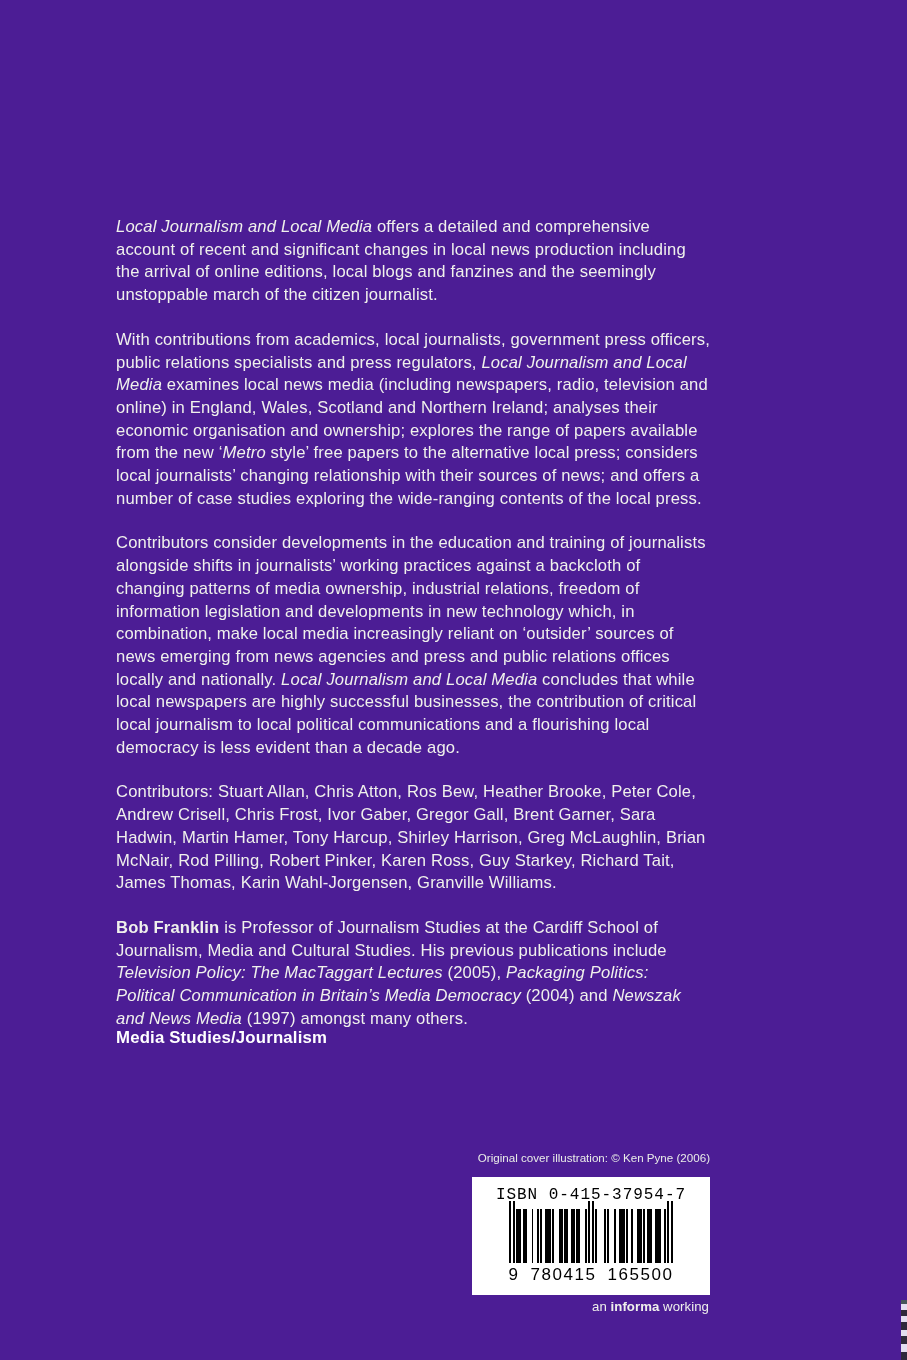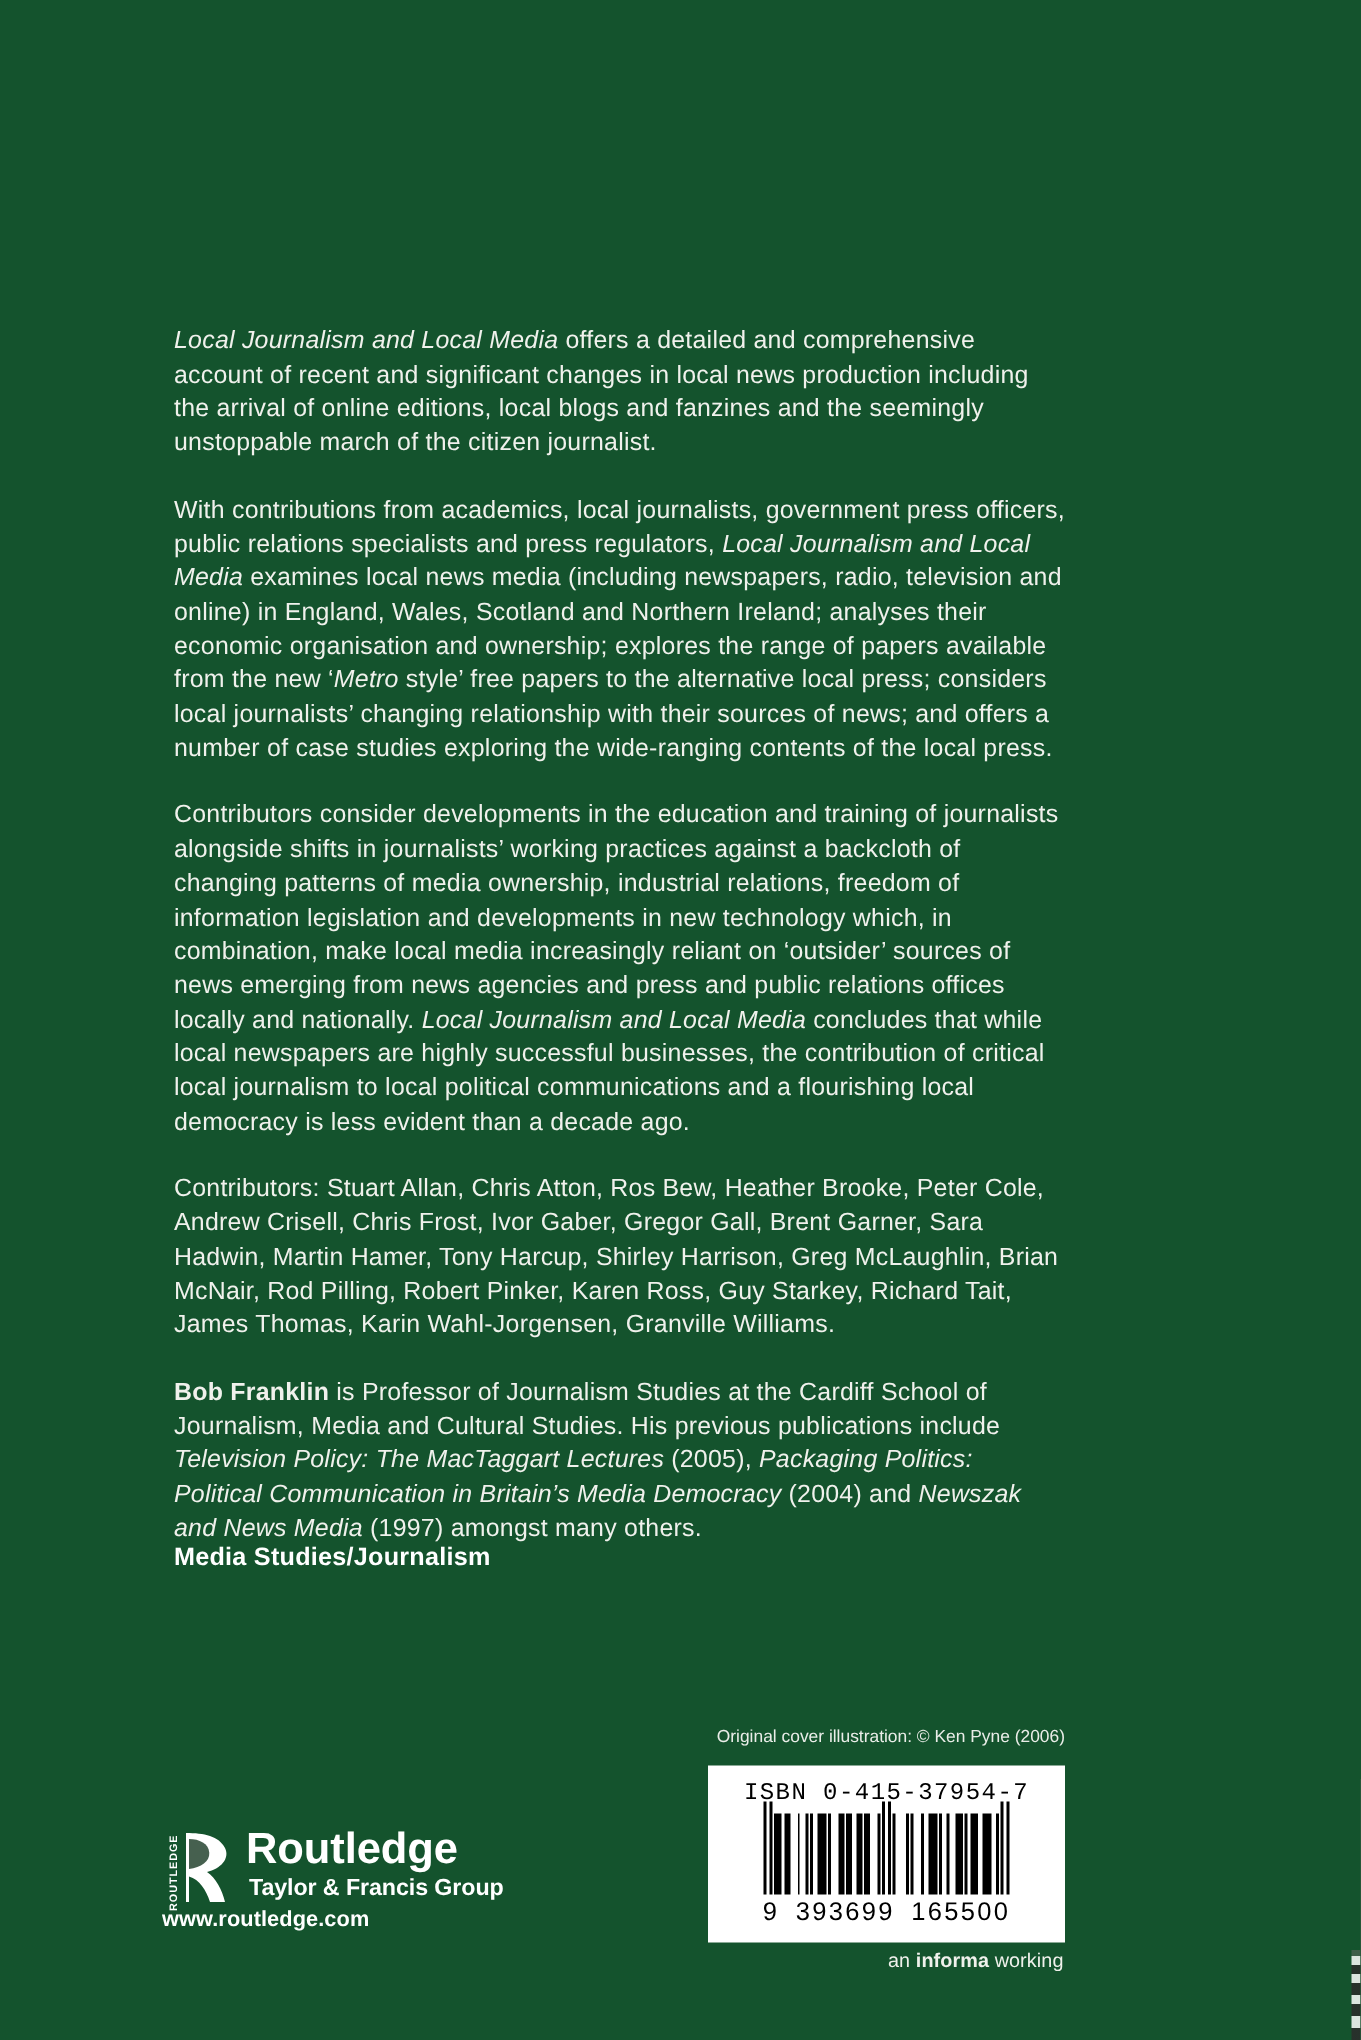--- a/index.html
+++ b/index.html
@@ -10,21 +10,21 @@
     width: 907px;
     height: 1360px;
     background: #46604F;
     font-family: "Liberation Sans", sans-serif;
     overflow: hidden;
     position: relative;
   }
   .cover {
     position: absolute;
     inset: 0;
-    background: #14532d;
+    background: #4c1d95;
   }
 
   
   .blurb {
     position: absolute;
     left: 116px;
     top: 216px;
     width: 594px;
     color: #F0F1EC;
     font-size: 16.6px;
@@ -281,33 +281,23 @@
         <span style="width: 5.16px;"></span>
         <span class="g" style="width: 3.44px;"></span>
         <span style="width: 1.72px;"></span>
         <span class="g" style="width: 1.72px;"></span>
         <span class="tall" style="width: 1.72px;"></span>
         <span class="g" style="width: 1.72px;"></span>
         <span class="tall" style="width: 1.72px;"></span>
       </div>
     <div class="ean-row">
       <span class="lead">9</span>
-      <span class="grp">393699</span>
+      <span class="grp">780415</span>
       <span>165500</span>
     </div>
   </div>
 
-  <div class="routledge">
-    <svg class="rl-mark" viewBox="0 0 50 50" aria-hidden="true">
-      <path d="M14 2 C26 2, 36 4, 40 12 C43.5 19, 37 26, 28 28 C34 32, 38 40, 40 48 L30 48 C27.5 40, 23 33, 16 31 L16 48 L14 48 Z" fill="#FFFFFF"></path>
-      <path d="M16 6 L16 26 C24 25, 30 21, 29.5 15 C29 9, 23 6, 16 6 Z" fill="#46604F"></path>
-    </svg>
-    <div class="rl-vert">ROUTLEDGE</div>
-    <div class="rl-name">Routledge</div>
-    <div class="rl-sub">Taylor &amp; Francis Group</div>
-    <div class="rl-url">www.routledge.com</div>
-  </div>
 
   <div class="informa"><span>an </span><b>informa</b><span> working</span></div>
 
   <div class="edge-artifact"></div>
 
 </div>
 
 </body></html>

